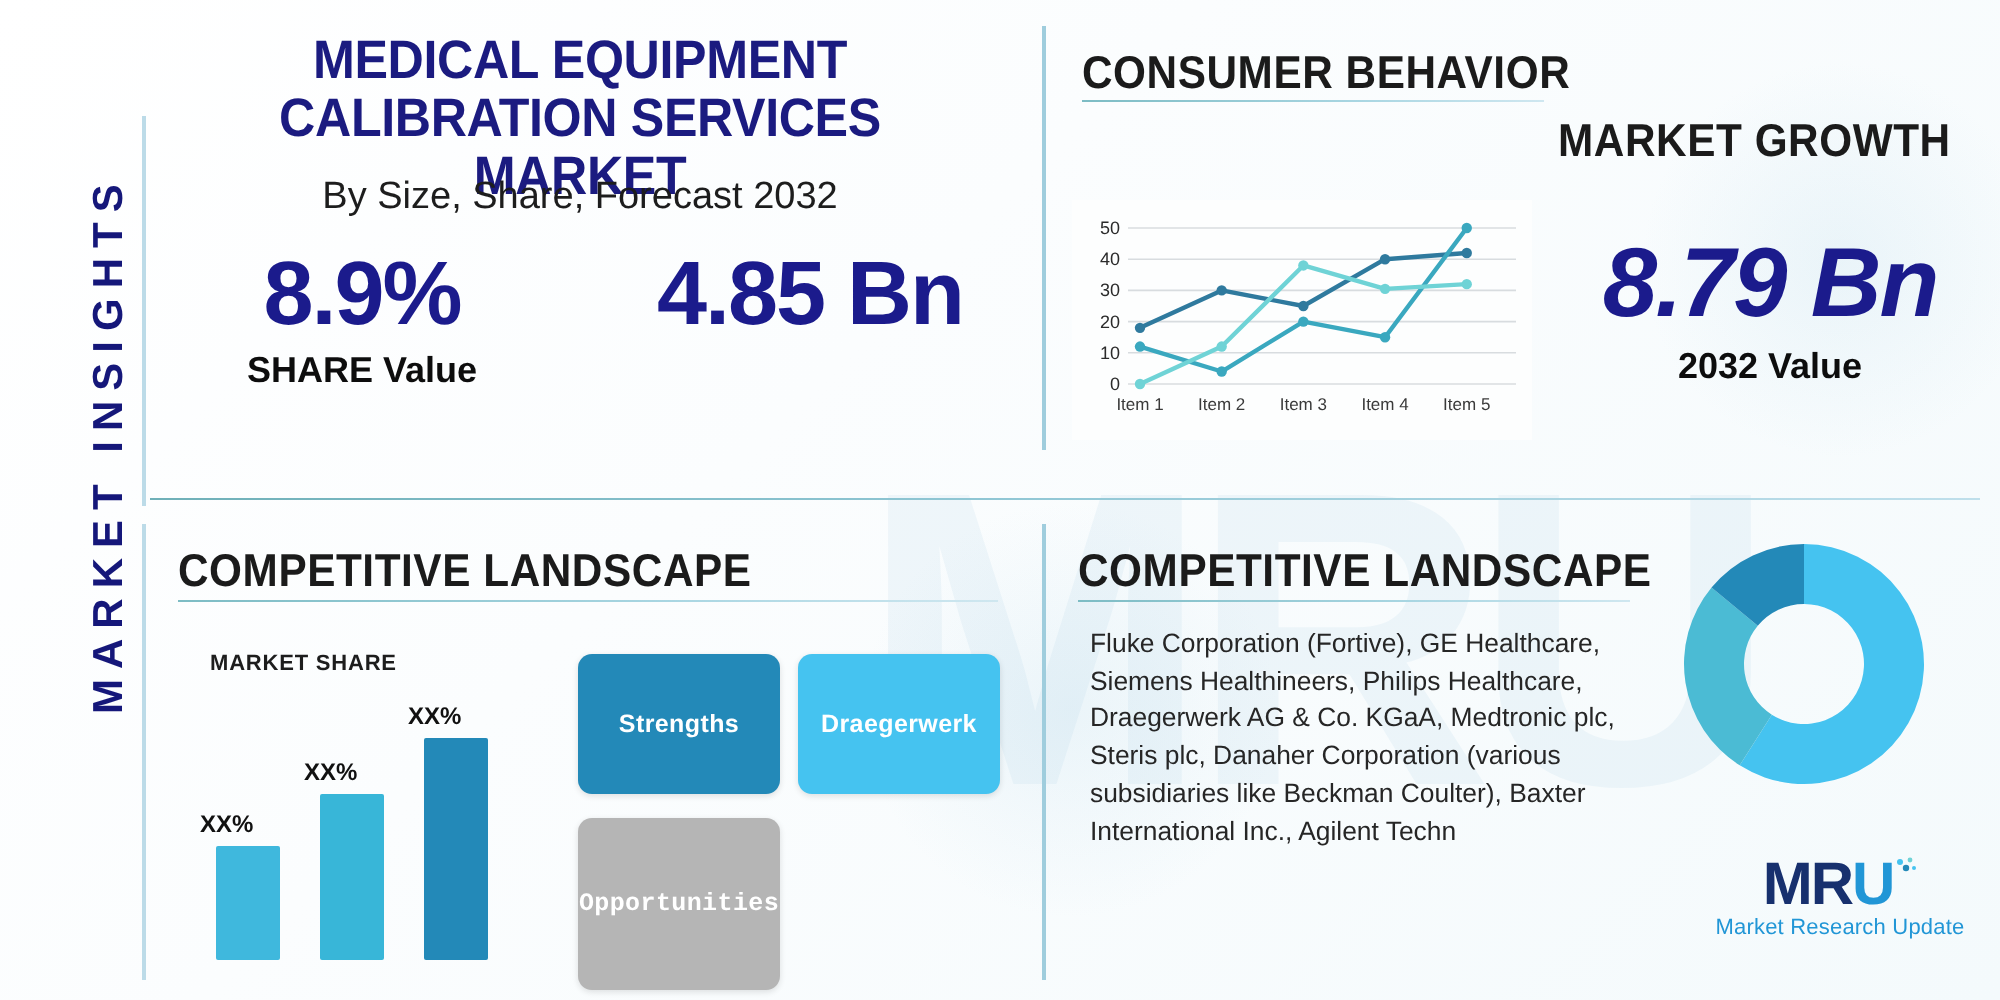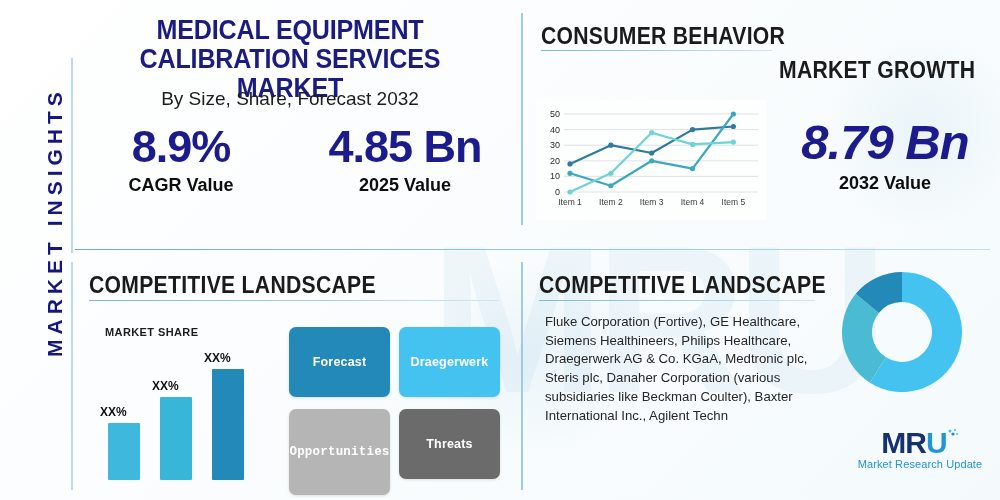--- a/index.html
+++ b/index.html
@@ -140,25 +140,24 @@
   <div class="vline2" style="left:521px; top:13px; height:212px;"></div>
   <div class="vline2" style="left:521px; top:262px; height:228px;"></div>
 
   <div class="hline" style="left:75px; top:249px; width:915px;"></div>
 
   <div class="main-title">MEDICAL EQUIPMENT CALIBRATION SERVICES MARKET</div>
   <div class="sub-title">By Size, Share, Forecast 2032</div>
 
   <div class="kpi" id="kpi-cagr">
     <div class="big">8.9%</div>
-    <div class="lbl">CAGR Value</div>
+    <div class="lbl">SHARE Value</div>
   </div>
   <div class="kpi" id="kpi-2025">
     <div class="big">4.85 Bn</div>
-    <div class="lbl">2025 Value</div>
   </div>
 
   <div class="sec-head" style="left:541px; top:23px;">CONSUMER BEHAVIOR</div>
   <div class="sec-underline" style="left:541px; top:50px; width:231px;"></div>
 
   <div class="sec-head" style="left:779px; top:57px;">MARKET GROWTH</div>
 
   <svg id="linechart" width="230" height="120" viewBox="0 0 230 120">
     <rect x="0" y="0" width="230" height="120" fill="#fdfefe"></rect>
     <g id="lc-grid">
@@ -220,30 +219,27 @@
         <div class="bar" style="left: 8px; height: 57.348px; background: rgb(63, 184, 221);"></div>
         <div class="bar-val" style="left: 0px; bottom: 61.348px;">XX%</div>
         <div class="bar" style="left: 60px; height: 82.836px; background: rgb(56, 182, 216);"></div>
         <div class="bar-val" style="left: 52px; bottom: 86.836px;">XX%</div>
         <div class="bar" style="left: 112px; height: 111.51px; background: rgb(35, 137, 184);"></div>
         <div class="bar-val" style="left: 104px; bottom: 115.51px;">XX%</div>
       </div>
   </div>
 
   <div class="swot" id="swot-0" style="left: 289px; top: 327px; width: 101px; height: 70px; background: rgb(35, 137, 184);">
-    <span>Forecast</span>
+    <span>Strengths</span>
   </div>
   <div class="swot" id="swot-1" style="left: 399px; top: 327px; width: 101px; height: 70px; background: rgb(69, 195, 240);">
     <span>Draegerwerk</span>
   </div>
   <div class="swot" id="swot-2" style="left: 289px; top: 409px; width: 101px; height: 86px; background: rgb(181, 181, 181); font-family: Liberation Mono, monospace;">
     <span>Opportunities</span>
-  </div>
-  <div class="swot" id="swot-3" style="left: 399px; top: 409px; width: 101px; height: 70px; background: rgb(107, 107, 107);">
-    <span>Threats</span>
   </div>
 
   <div class="sec-head" style="left:539px; top:272px;">COMPETITIVE LANDSCAPE</div>
   <div class="sec-underline" style="left:539px; top:300px; width:276px;"></div>
 
   <div id="companies">Fluke Corporation (Fortive), GE Healthcare, Siemens Healthineers, Philips Healthcare, Draegerwerk AG &amp; Co. KGaA, Medtronic plc, Steris plc, Danaher Corporation (various subsidiaries like Beckman Coulter), Baxter International Inc., Agilent Techn</div>
 
   <svg id="donut" width="128" height="128" viewBox="0 0 128 128">
     <g id="donut-g">
         <path d="M 64 4 A 60 60 0 1 1 31.850392301260236 114.65967553012092 L 47.925196150630114 89.32983776506046 A 30 30 0 1 0 64 34 Z" fill="#45c3f0"></path>

